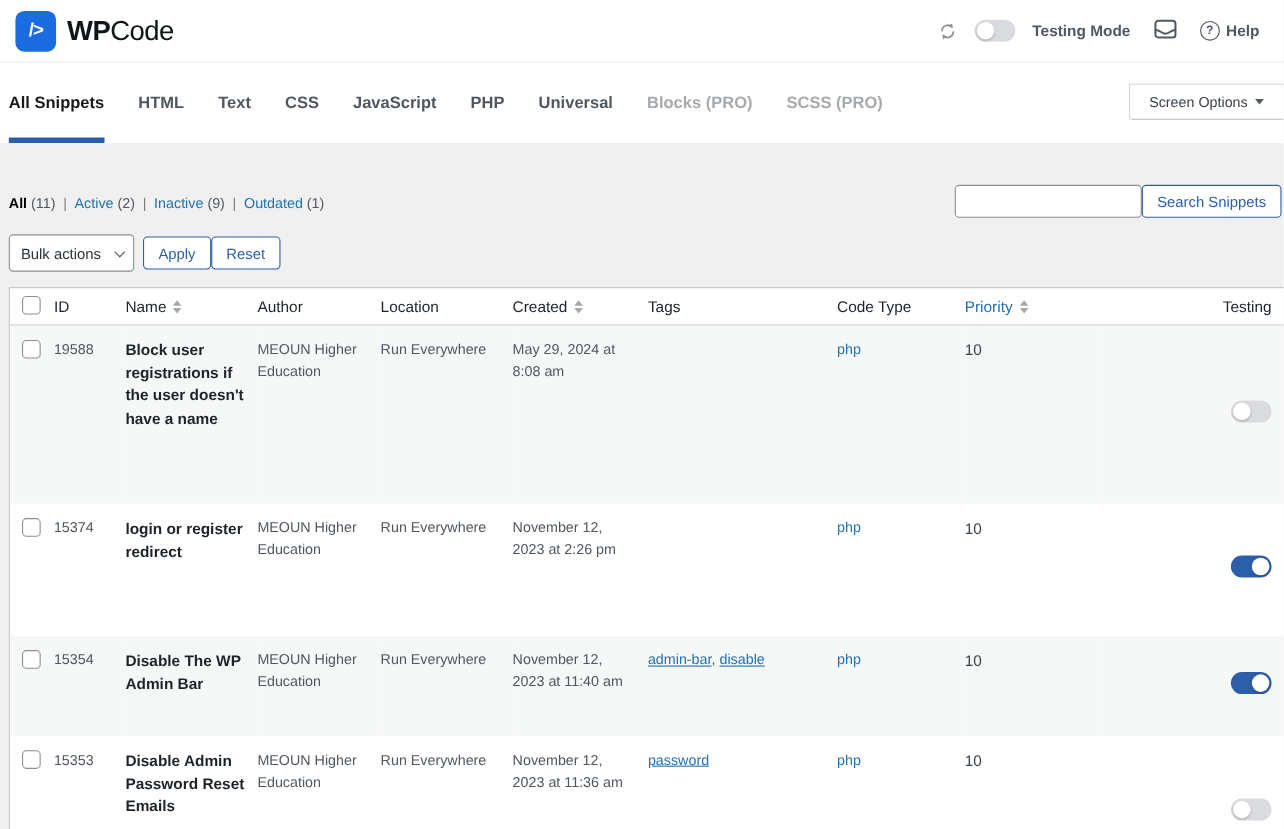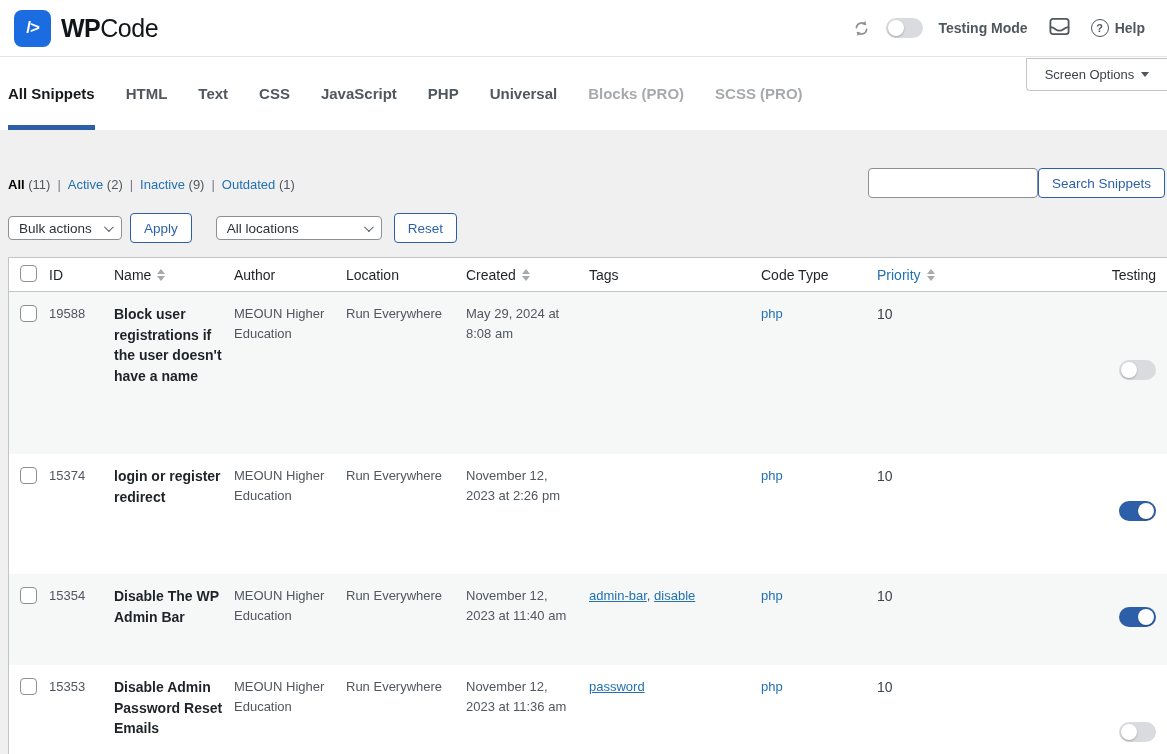--- a/index.html
+++ b/index.html
@@ -62,21 +62,21 @@
     content:""; position:absolute; left:0; right:0; bottom:0; height:5px;
     background:var(--accent,#2d5fa9);
   }
   .tab.pro { color:#a7aaad; }
   .btn-primary {
     background:var(--accent,#2d5fa9); color:#fff; border:none; border-radius:4px;
     font-size:14px; font-weight:700; padding:0 21px; height:36px; cursor:pointer;
     font-family:inherit;
   }
   .screen-options {
-    position:absolute; top:58px; right:0; height:33px; width:141px;
+    position:absolute; top:76px; right:0; height:33px; width:141px;
     background:#fff; border:1px solid #c3c4c7; border-right:none;
     border-radius:0 0 0 4px; display:flex; align-items:center; justify-content:center;
     gap:7px; cursor:pointer; z-index:5;
   }
   .screen-options-label { font-size:13px; color:#3c434a; }
   .caret-down {
     width:0; height:0; border-left:4px solid transparent; border-right:4px solid transparent;
     border-top:5px solid #50575e;
   }
 
@@ -97,21 +97,21 @@
     background:#fff; padding:0 8px; font-size:13px; font-family:inherit; color:#2c3338;
   }
   .btn-secondary {
     background:#fff; border:1px solid var(--accent,#2d5fa9); color:var(--accent,#2d5fa9);
     border-radius:4px; height:30px; padding:0 13px; font-size:13.5px; cursor:pointer;
     font-family:inherit;
   }
 
   .bulk-row { display:flex; align-items:center; margin-top:15px; }
   .select {
-    height:24px; background:#fff; border:1px solid #8c8f94; border-radius:4px;
+    height:34px; background:#fff; border:1px solid #8c8f94; border-radius:4px;
     display:flex; align-items:center; font-size:13.5px; color:#2c3338;
     padding:0 10px; gap:4px; cursor:pointer; justify-content:space-between;
   }
   .select .chev {
     width:7px; height:7px; border-right:1.8px solid #50575e; border-bottom:1.8px solid #50575e;
     transform:rotate(45deg) translateY(-2px);
   }
   .w-bulk { width:114px; margin-right:8px; }
   .w-loc  { width:166px; margin-left:24px; margin-right:12px; }
 
@@ -218,24 +218,20 @@
       <button class="btn-secondary">Search Snippets</button>
     </div>
   </div>
 
   <div class="bulk-row">
     <div class="select w-bulk">
       <span>Bulk actions</span>
       <span class="chev"></span>
     </div>
     <button class="btn-secondary">Apply</button>
-    <div class="select w-loc">
-      <span>All locations</span>
-      <span class="chev"></span>
-    </div>
     <button class="btn-secondary">Reset</button>
   </div>
 
   <table class="snippets">
     <colgroup>
       <col style="width:40px">
         <col style="width:65px">
         <col style="width:120px">
         <col style="width:112px">
       <col style="width:120px">

